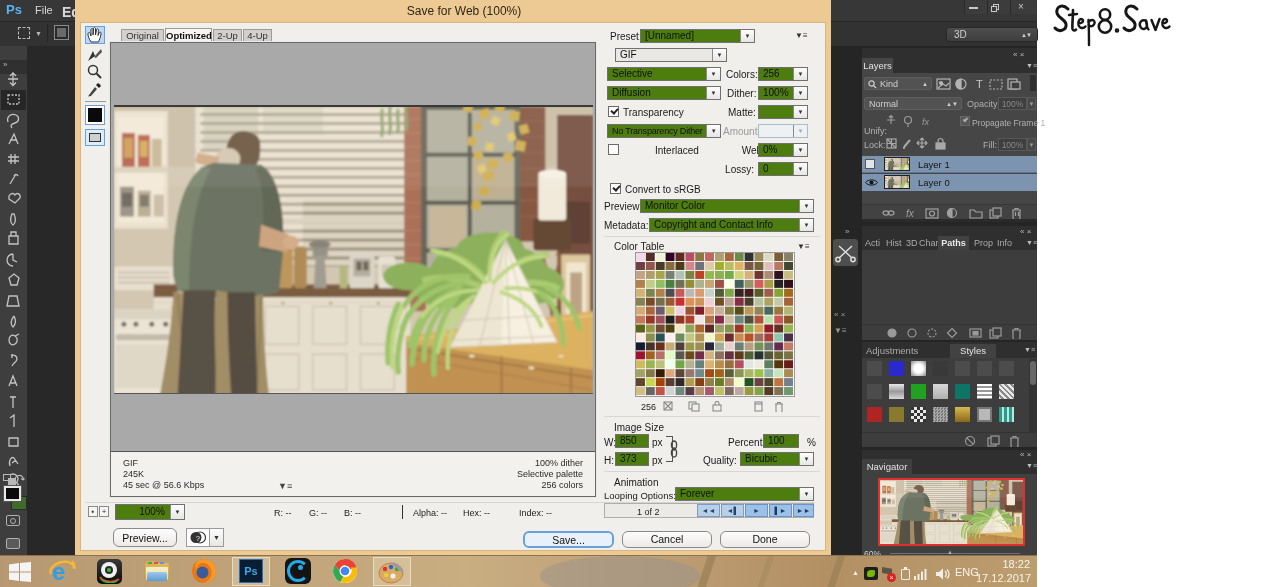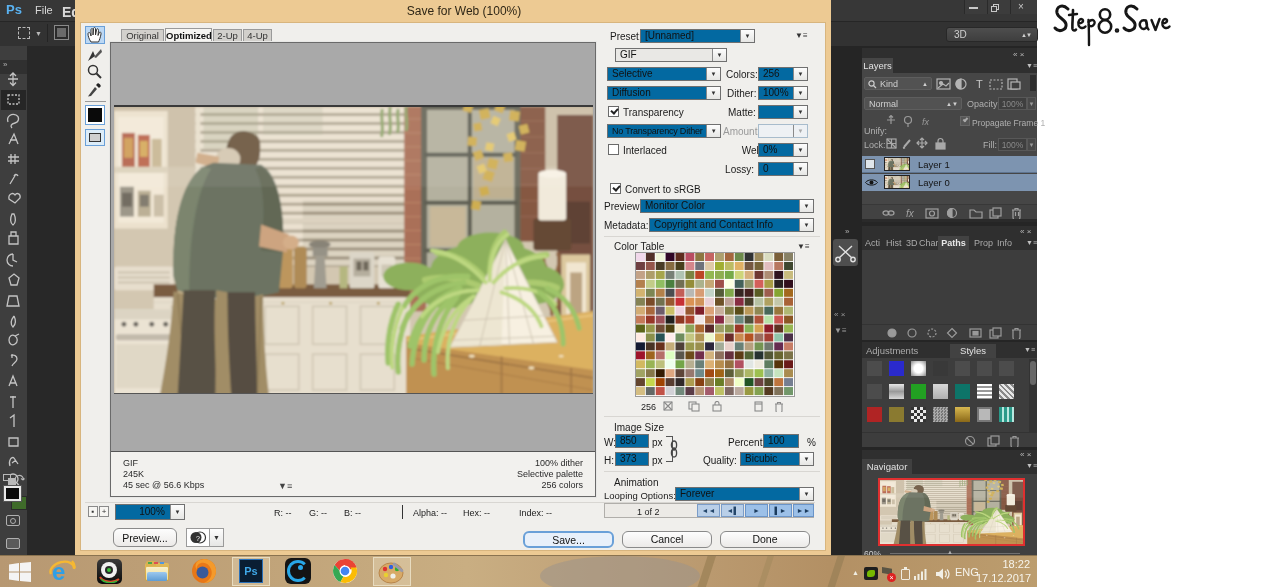--- a/index.html
+++ b/index.html
@@ -1,18 +1,18 @@
 <!DOCTYPE html>
 <html><head><meta charset="utf-8">
 <style>
 *{margin:0;padding:0;box-sizing:border-box;font-family:"Liberation Sans",sans-serif;}
 html,body{width:1280px;height:587px;background:#fff;overflow:hidden;}
 .abs{position:absolute;}
 #root{position:relative;width:1280px;height:587px;}
-.dd{background:#0369a1;border:1px solid #707070;font-size:10px;color:#111;line-height:12px;padding-left:4px;position:absolute;}
+.dd{background:#4d7c0f;border:1px solid #707070;font-size:10px;color:#111;line-height:12px;padding-left:4px;position:absolute;}
 .dd .ar{position:absolute;right:0;top:0;bottom:0;width:14px;border-left:1px solid #8a8a8a;background:linear-gradient(#fdfdfd,#e6e6e4);text-align:center;color:#333;font-size:8px;}
 .lbl{position:absolute;font-size:10px;color:#1a1a1a;}
 .glbl{position:absolute;font-size:10px;color:#9a9a9a;}
 .cb{position:absolute;width:11px;height:11px;background:#fff;border:1px solid #6a6a6a;}
 .cb.on:after{content:"";position:absolute;left:2px;top:1px;width:5px;height:3px;border-left:2px solid #222;border-bottom:2px solid #222;transform:rotate(-48deg);}
 .btn{position:absolute;background:linear-gradient(#fdfdfd,#eceae8);border:1px solid #8a8a8a;border-radius:6px;font-size:10.5px;color:#111;text-align:center;}
 .stxt{position:absolute;font-size:9px;color:#2a2a2a;}
 </style></head>
 <body>
 <div id="root">
@@ -345,21 +345,21 @@
     <div class="lbl" style="left:653px;top:107px;width:26px;text-align:right;">Matte:</div>
     <div class="dd" style="left:683px;top:105px;width:50px;height:14px;">
           <span class="ar"><b style="font-size:6px;font-weight:normal;">▼</b></span>
         </div>
     <div class="dd" style="left:532px;top:124px;width:114px;height:14px;font-size:9px;letter-spacing:-0.2px;">No Transparency Dither<span class="ar"><b style="font-size:6px;font-weight:normal;">▼</b></span></div>
     <div class="glbl" style="left:648px;top:126px;">Amount:</div>
     <div class="dd" style="left:683px;top:124px;width:50px;height:14px;background:#eef1f4;border-color:#a8bccc;">
           <span class="ar" style="color:#aaa;background:#eef1f4;"><b style="font-size:6px;font-weight:normal;">▼</b></span>
         </div>
     <div class="cb" style="left:533px;top:144px;"></div>
-    <div class="lbl" style="left:548px;top:145px;text-align:right;">Interlaced</div>
+    <div class="lbl" style="left:580px;top:145px;text-align:right;">Interlaced</div>
     <div class="lbl" style="left:628px;top:145px;width:51px;text-align:right;margin-left:37px;">Web Snap:</div>
     <div class="dd" style="left:683px;top:143px;width:50px;height:14px;">0%<span class="ar"><b style="font-size:6px;font-weight:normal;">▼</b></span></div>
     <div class="lbl" style="left:650px;top:164px;width:29px;text-align:right;">Lossy:</div>
     <div class="dd" style="left:683px;top:162px;width:50px;height:14px;">0<span class="ar"><b style="font-size:6px;font-weight:normal;">▼</b></span></div>
     <div class="cb on" style="left:535px;top:183px;"></div>
     <div class="lbl" style="left:550px;top:184px;">Convert to sRGB</div>
     <div class="lbl" style="left:529px;top:201px;">Preview:</div>
     <div class="dd" style="left:565px;top:199px;width:174px;height:14px;">Monitor Color<span class="ar"><b style="font-size:6px;font-weight:normal;">▼</b></span></div>
     <div class="lbl" style="left:529px;top:220px;">Metadata:</div>
     <div class="dd" style="left:574px;top:218px;width:165px;height:14px;">Copyright and Contact Info<span class="ar"><b style="font-size:6px;font-weight:normal;">▼</b></span></div>

